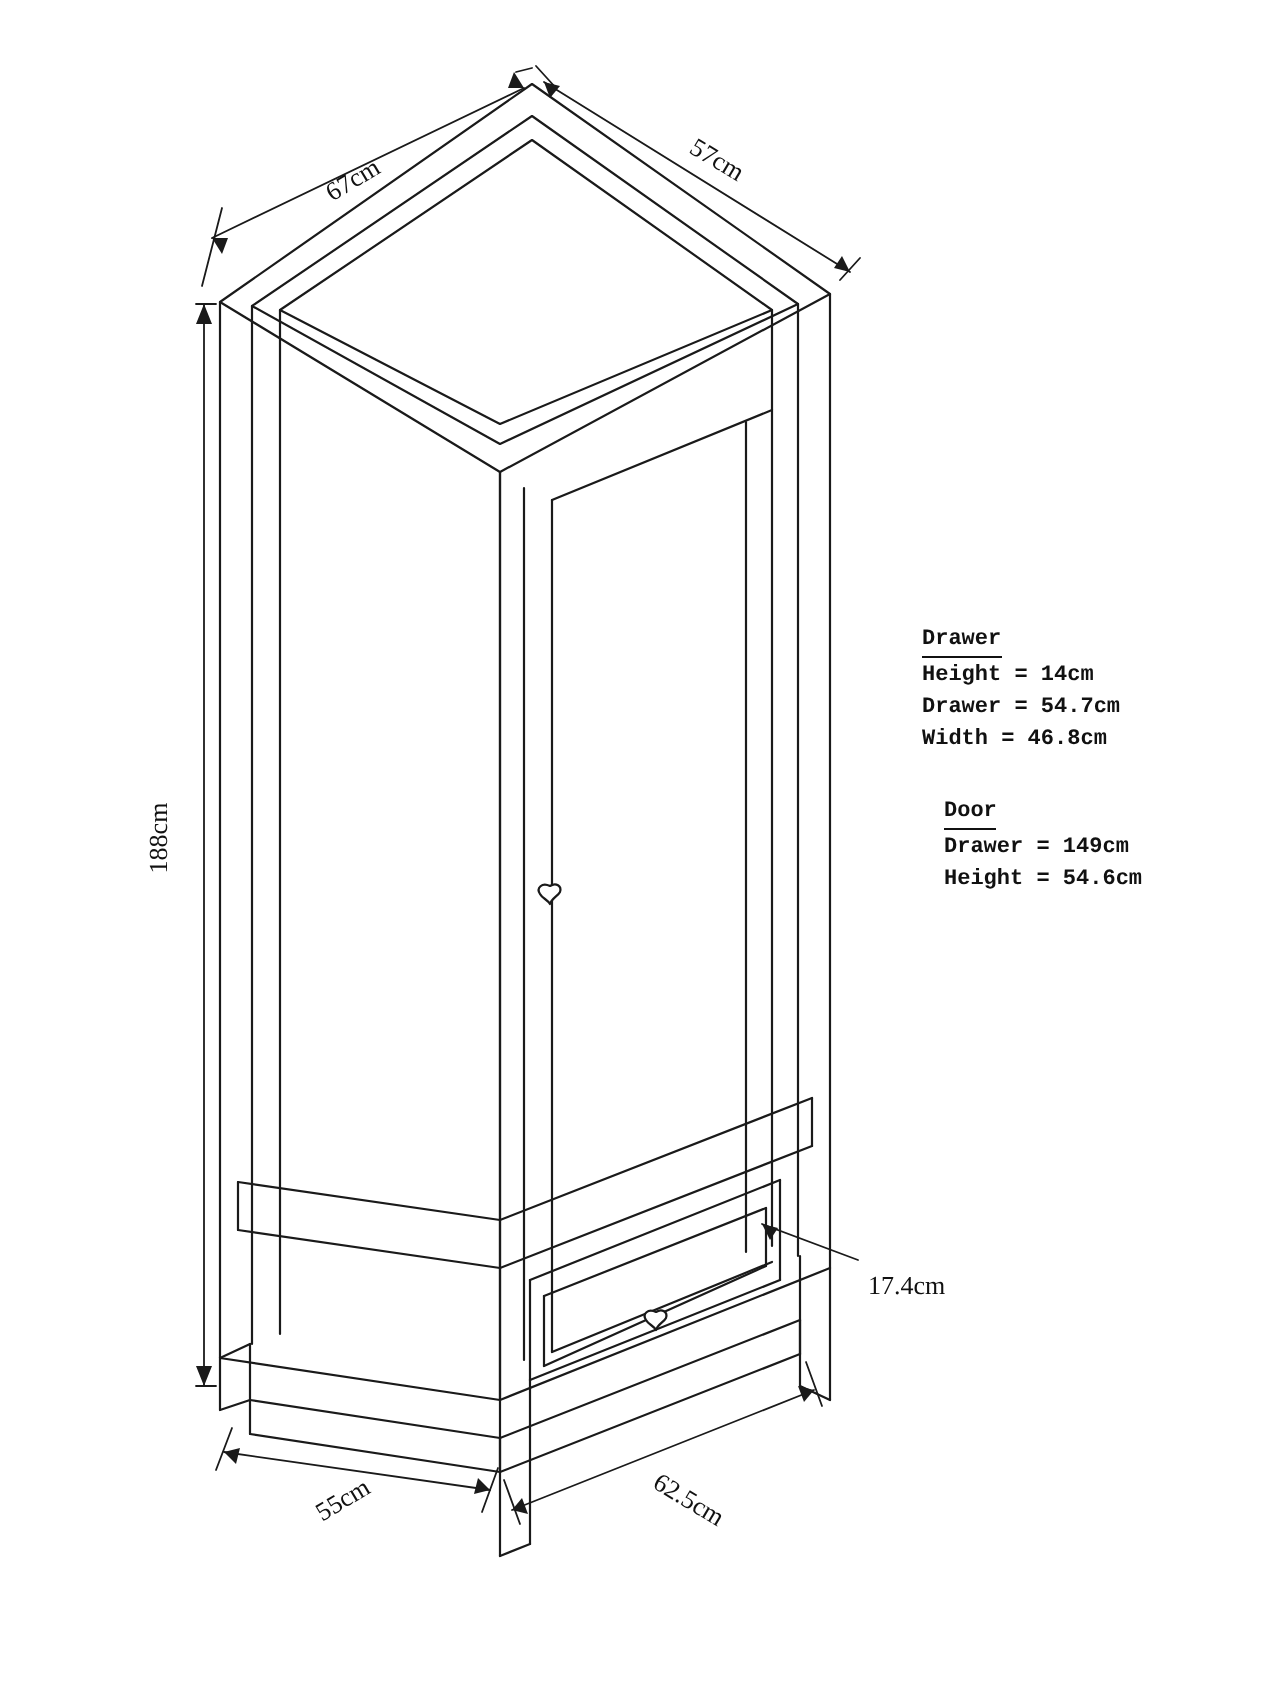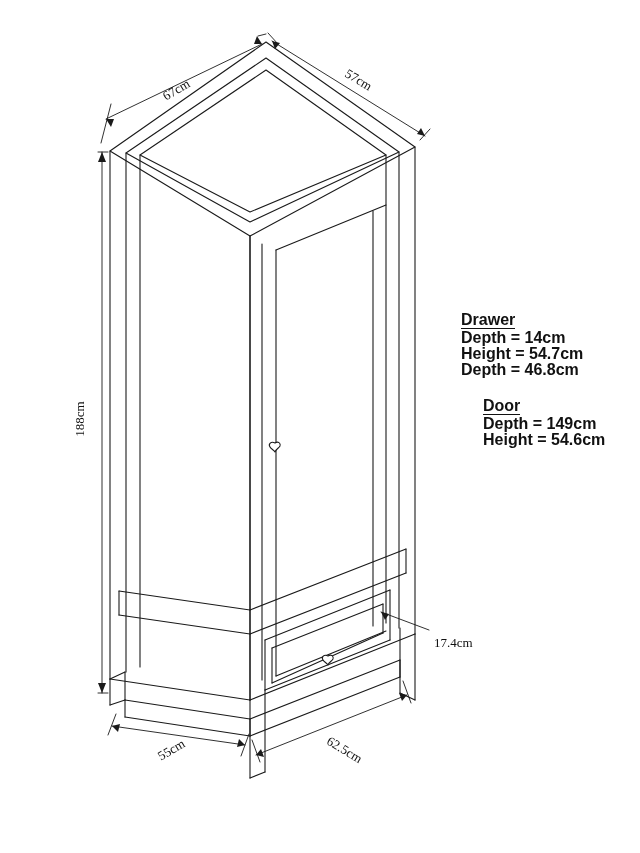--- a/index.html
+++ b/index.html
@@ -27,22 +27,22 @@
     font-family: "Liberation Serif", serif;
     font-size: 13px;
     color: #111111;
     white-space: nowrap;
   }
   .rot-neg {
     transform-origin: 50% 50%;
   }
   .spec-block {
     position: absolute;
-    font-family: Liberation Sans, sans-serif;
-    font-size: 16px;
+    font-family: Liberation Mono, monospace;
+    font-size: 11px;
     color: #111111;
     line-height: 16px;
     white-space: nowrap;
   }
   .spec-title {
     font-weight: bold;
     border-bottom: 1px solid #111111;
     display: inline-block;
     padding-bottom: 0px;
     margin-bottom: 1px;
@@ -225,24 +225,24 @@
   <div class="dim-label rot-neg" style="left:62px; top:411px; transform:rotate(-90deg);">188cm</div>
 
   <div class="dim-label" style="left:434px; top:635px;">17.4cm</div>
 
   <div class="dim-label rot-neg" style="left:157px; top:742px; transform:rotate(-31deg);">55cm</div>
 
   <div class="dim-label rot-neg" style="left:325px; top:742px; transform:rotate(31deg);">62.5cm</div>
 
   <div class="spec-block" style="left:461px; top:312px;">
     <div class="spec-title">Drawer</div>
-    <div class="spec-line">Depth = 14cm</div>
-    <div class="spec-line">Height = 54.7cm</div>
-    <div class="spec-line">Depth = 46.8cm</div>
+    <div class="spec-line">Height = 14cm</div>
+    <div class="spec-line">Drawer = 54.7cm</div>
+    <div class="spec-line">Width = 46.8cm</div>
   </div>
 
-  <div class="spec-block" style="left:483px; top:398px;">
+  <div class="spec-block" style="left:472px; top:398px;">
     <div class="spec-title">Door</div>
-    <div class="spec-line">Depth = 149cm</div>
+    <div class="spec-line">Drawer = 149cm</div>
     <div class="spec-line">Height = 54.6cm</div>
   </div>
 
 </div>
 
 </body></html>

